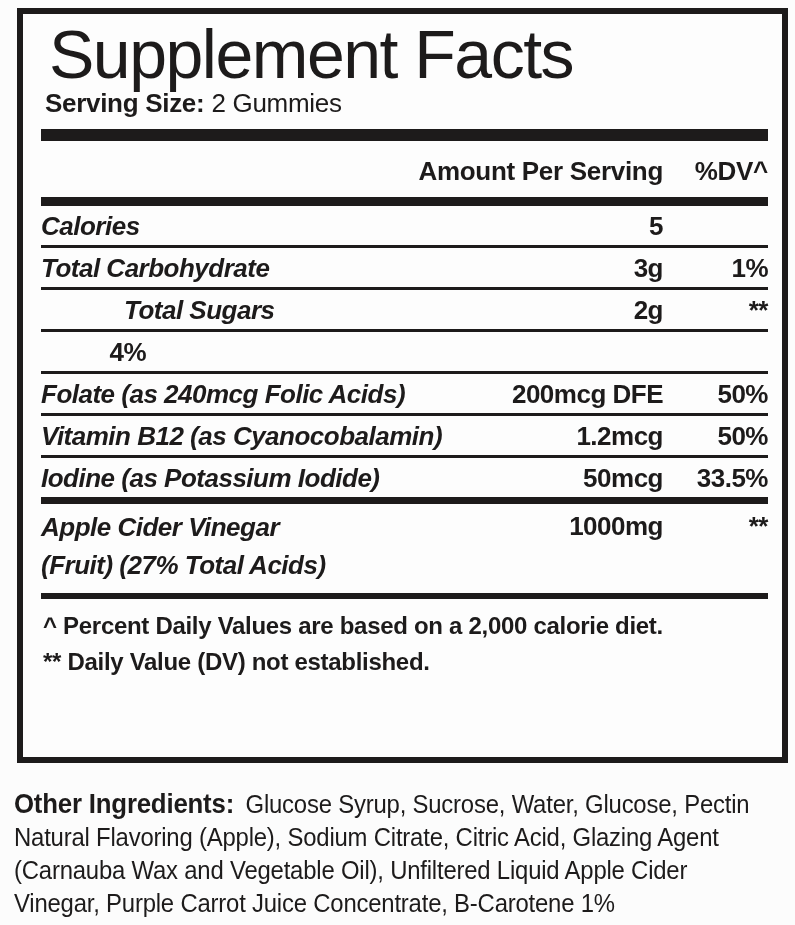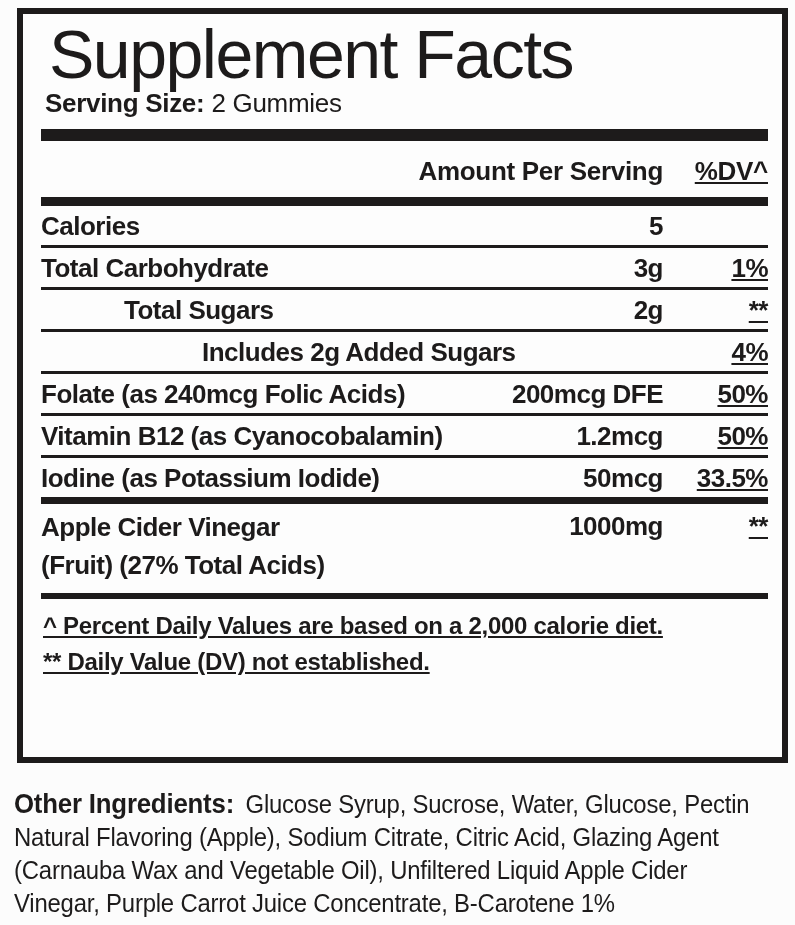--- a/index.html
+++ b/index.html
@@ -40,46 +40,45 @@
   .hdr-row {
     display: flex;
     align-items: center;
     justify-content: flex-end;
     font-size: 26px;
     font-weight: 700;
     letter-spacing: -0.3px;
     padding: 15px 0 10px;
     white-space: nowrap;
   }
-  .col-dv { width: 105px; flex: none; text-align: right; white-space: nowrap; text-decoration: underline; }
+  .col-dv { width: 105px; flex: none; text-align: right; white-space: nowrap; }
   .row {
     display: flex;
     align-items: baseline;
     font-size: 26px;
     font-weight: 700;
     letter-spacing: -0.5px;
     line-height: 36px;
     padding: 2px 0 1px;
     border-bottom: 3px solid #1d1b1b;
     white-space: nowrap;
   }
-  .row .nm { flex: 1 1 auto; overflow: visible; }
+  .row .nm { flex: 1 1 auto; overflow: visible; font-style: italic; }
   .row .nm.ind1 { padding-left: 83px; }
   .row .nm.ind2 { padding-left: 161px; }
   .row .amt { width: 210px; flex: none; text-align: right; }
   .row-thick { border-bottom-width: 7px; align-items: flex-end; }
   .row-last { border-bottom: none; align-items: flex-start; padding: 4px 0 9px; }
   .row-last .nm span { display: block; line-height: 38px; }
   .footnotes {
     font-size: 24px;
     font-weight: 700;
     letter-spacing: -0.3px;
     line-height: 36px;
     margin: 9px 0 0 2px;
-    text-decoration: underline;
   }
   .other-ing {
     margin: 25px 14px 0 14px;
     font-size: 25px;
     line-height: 33px;
     letter-spacing: -0.2px;
   }
   .oi-line {
     white-space: nowrap;
     transform: scaleX(0.955);
@@ -121,21 +120,20 @@
     <span class="col-dv">1%</span>
   </div>
 
   <div class="row">
     <span class="nm ind1">Total Sugars</span>
     <span class="amt">2g</span>
     <span class="col-dv">**</span>
   </div>
 
   <div class="row">
-    <span class="nm ind2">Includes 2g Added Sugars</span>
     <span class="col-dv">4%</span>
   </div>
 
 
   <div class="row">
     <span class="nm">Folate (as 240mcg Folic Acids)</span>
     <span class="amt">200mcg DFE</span>
     <span class="col-dv">50%</span>
   </div>
 

